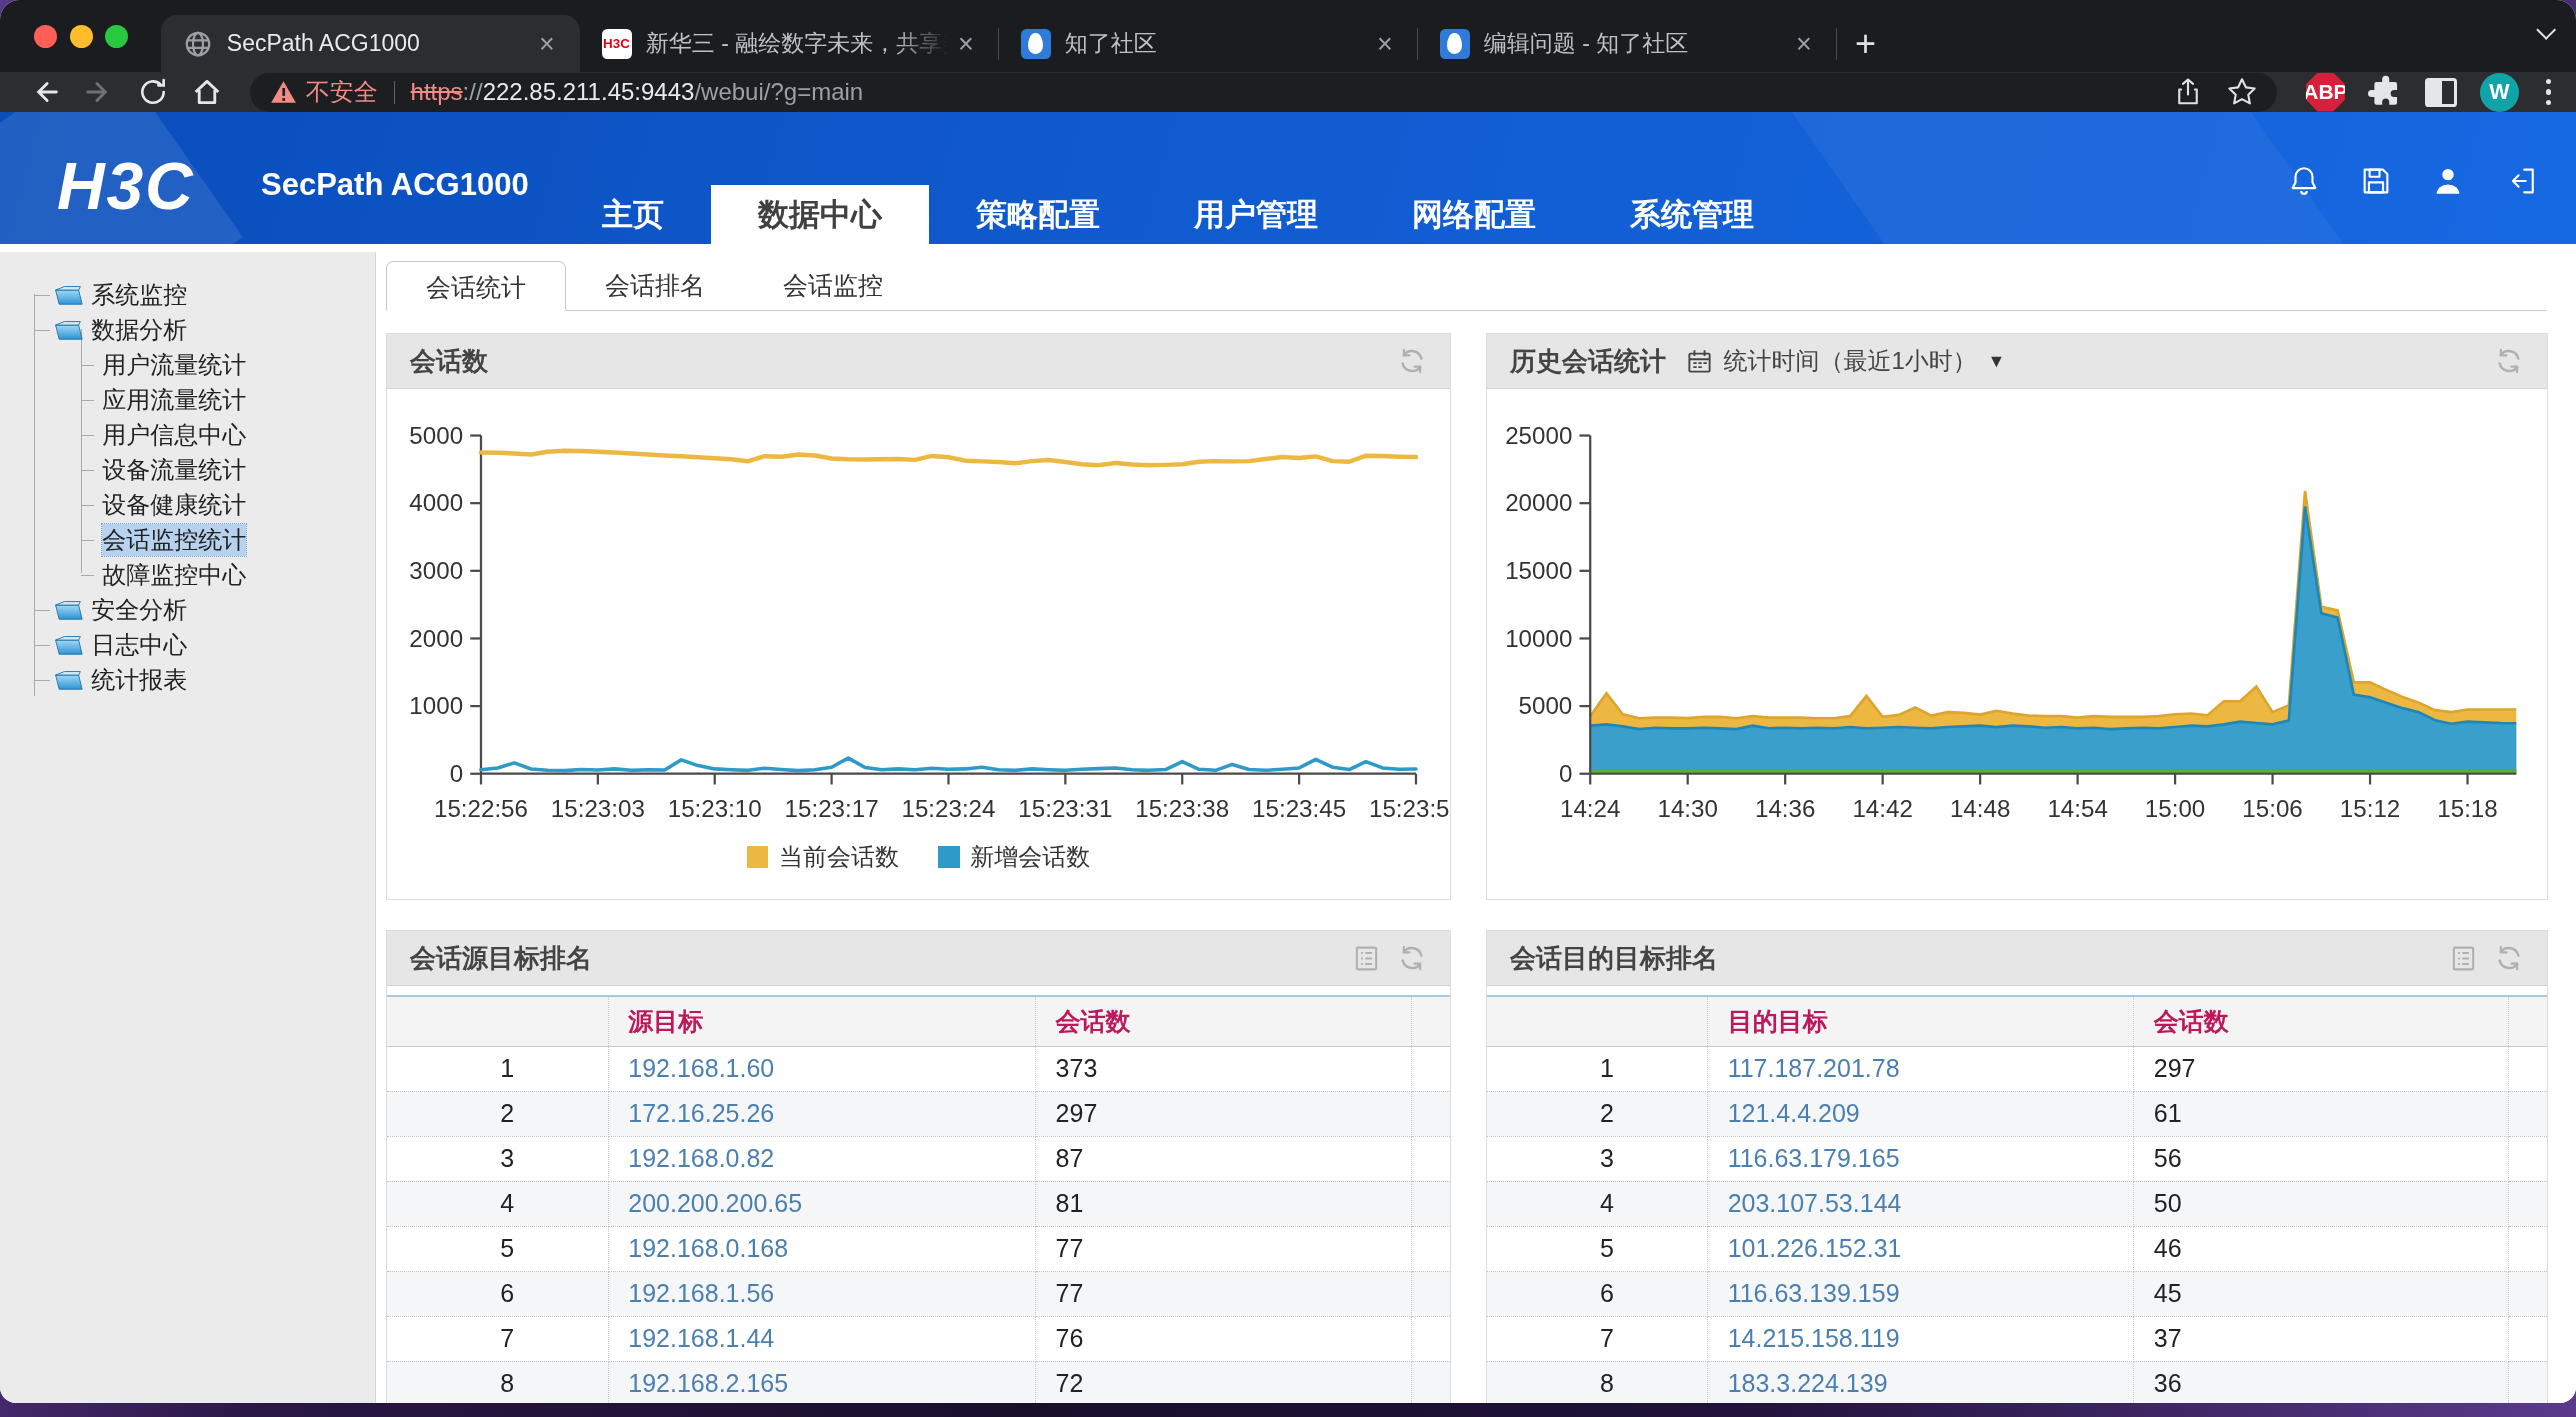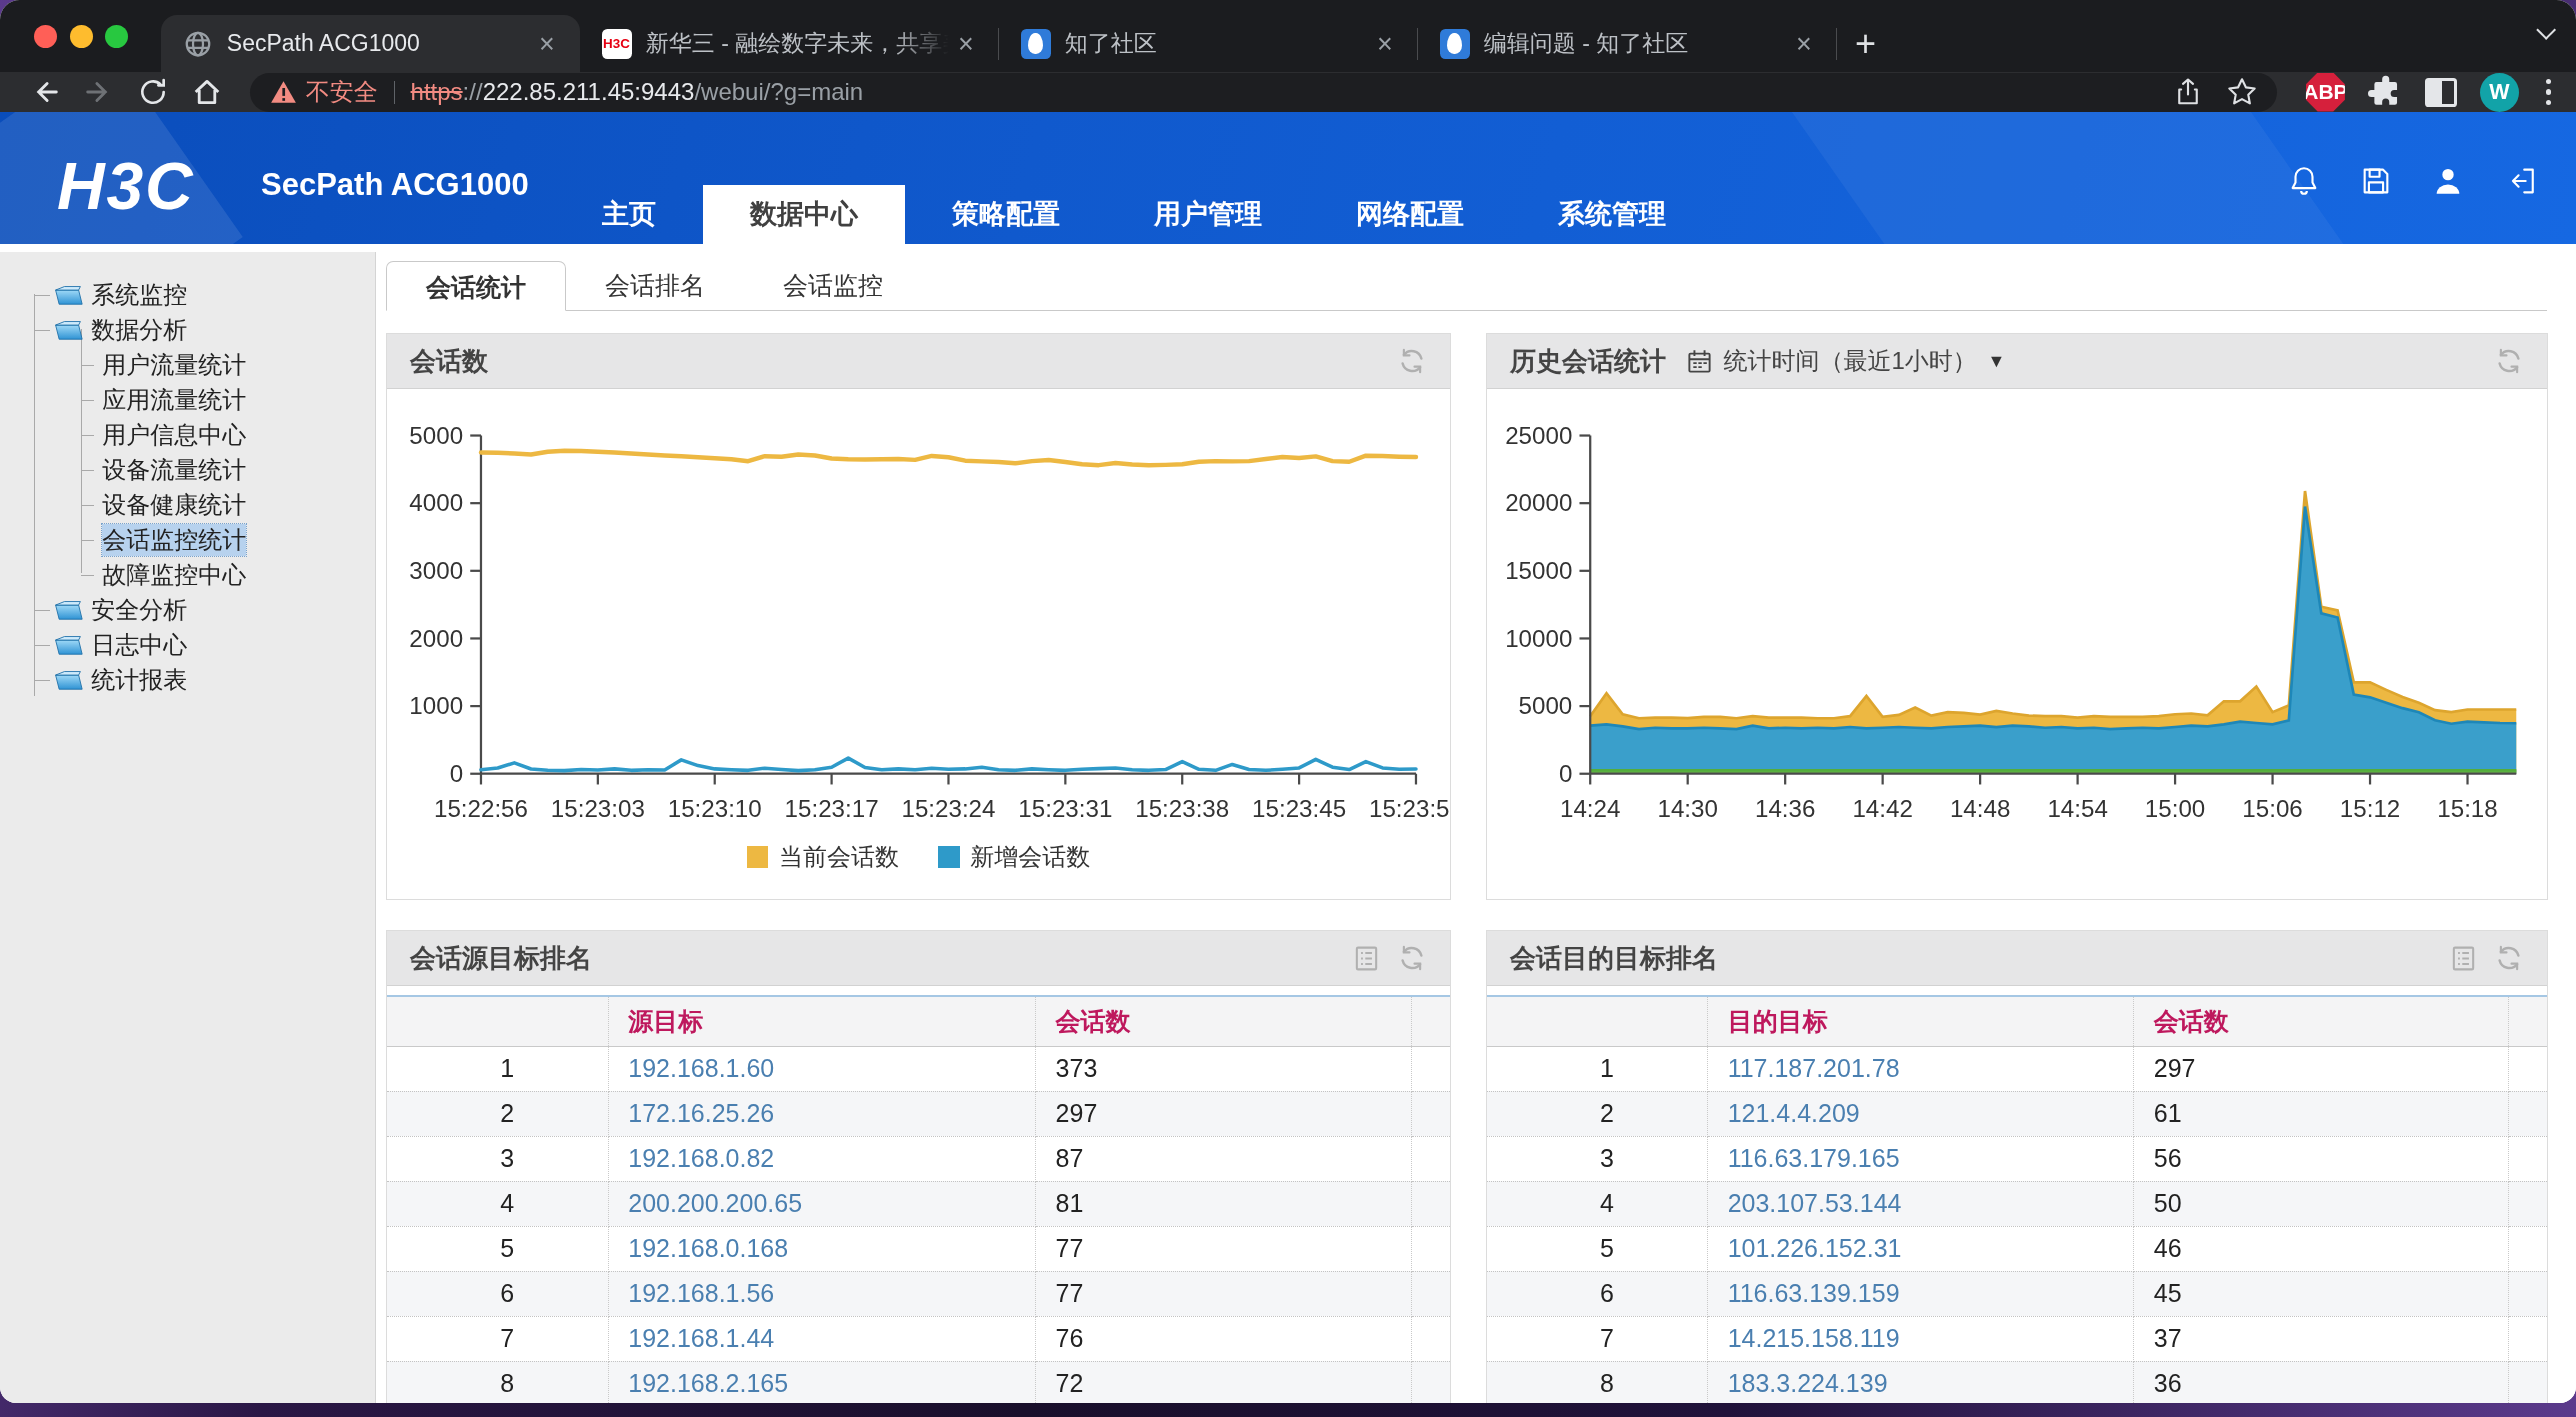--- a/index.html
+++ b/index.html
@@ -49,21 +49,21 @@
   .dots { display:flex; flex-direction:column; gap:5.4px; padding:3.6px; }
   .dots i { width:5.4px; height:5.4px; border-radius:50%; background:#e4e6e9; }
 
   
   .appheader { position:relative; height:132px; background:linear-gradient(105deg,#0a4dbb 0%,#1059cd 40%,#1668e2 100%); color:#fff; overflow:hidden; }
   .appheader::before { content:''; position:absolute; left:-36px; bottom:-81px; width:233px; height:233px; background:rgba(255,255,255,.10); transform:rotate(55deg); }
   .appheader::after { content:''; position:absolute; right:197px; top:-125px; width:627px; height:376px; background:rgba(255,255,255,.05); transform:rotate(55deg); }
   .logo { position:absolute; left:57px; top:36px; font-size:66px; font-weight:800; font-style:italic; letter-spacing:1.8px; }
   .product { position:absolute; left:261px; top:55px; font-size:31px; font-weight:700; }
   .nav { position:absolute; left:555px; bottom:0; display:flex; height:59px; z-index:2; }
-  .nav-item { padding:0 47px; line-height:59px; font-size:27px; font-weight:600; color:#fff; cursor:pointer; }
+  .nav-item { padding:0 47px; line-height:59px; font-size:31px; font-weight:600; color:#fff; cursor:pointer; }
   .nav-item.active { background:#fff; color:#404040; }
   .hdr-icons { position:absolute; right:39px; top:52px; display:flex; gap:38px; z-index:2; }
   .hdr-icons svg { display:block; }
 
   
   .main { position:absolute; top:252px; left:0; right:0; bottom:0; }
   .sidebar { position:absolute; left:0; top:0; bottom:0; width:376px; background:#ebebeb; border-right:0.9px solid #d4d4d4; }
   .tree { position:relative; padding-top:25px; font-size:24px; color:#222; }
   .spine { position:absolute; width:0; border-left:0.9px solid #a9a9a9; }
   .spine-root { left:34px; top:42px; height:402px; }
@@ -73,21 +73,21 @@
   .titem.child { padding-left:95px; }
   .titem.root::before { content:''; position:absolute; left:34px; top:50%; width:16px; border-top:0.9px solid #a9a9a9; }
   .titem.child::before { content:''; position:absolute; left:81px; top:50%; width:12.5px; border-top:0.9px solid #a9a9a9; }
   .titem .flabel { margin-left:7.2px; }
   .titem.selected .flabel { background:#b7d2ee; outline:0.9px dotted #7aa3cc; }
   .ficon { width:32px; height:23px; flex:0 0 32px; }
 
   .content { position:absolute; left:377px; right:0; top:0; bottom:0; background:#fff; }
   .subtabs { position:absolute; left:9px; right:29px; top:9px; height:50px; border-bottom:0.9px solid #c9c9c9; display:flex; align-items:flex-end; }
   .subtab { height:50px; line-height:50px; padding:0 39px; font-size:25px; color:#333; cursor:pointer; }
-  .subtab.active { background:#fff; border:0.9px solid #c9c9c9; border-bottom:1.8px solid #fff; border-radius:7.2px 7.2px 0 0; font-weight:700; margin-bottom:-0.9px;margin-top:28px; }
+  .subtab.active { background:#fff; border:0.9px solid #c9c9c9; border-bottom:1.8px solid #fff; border-radius:7.2px 7.2px 0 0; font-weight:400; margin-bottom:-0.9px;margin-top:28px; }
 
   .panel { position:absolute; border:0.9px solid #dcdcdc; background:#fff; }
   #p1 { left:9px;  top:81px;  width:1065px; height:567px; }
   #p2 { left:1109px; top:81px; width:1062px; height:567px; }
   #p3 { left:9px;  top:678px; width:1065px; height:501px; }
   #p4 { left:1109px; top:678px; width:1062px; height:501px; }
   .panel-hd { height:55px; background:#e6e6e7; border-bottom:0.9px solid #d2d2d2; display:flex; align-items:center; padding:0 23px; gap:19.7px; }
   .panel-title { font-size:26px; font-weight:700; color:#444; }
   .hd-right { margin-left:auto; display:flex; gap:16px; align-items:center; color:#b0b0b0; }
   .timesel { display:flex; align-items:center; gap:10.7px; font-size:24px; color:#444; cursor:pointer; }

